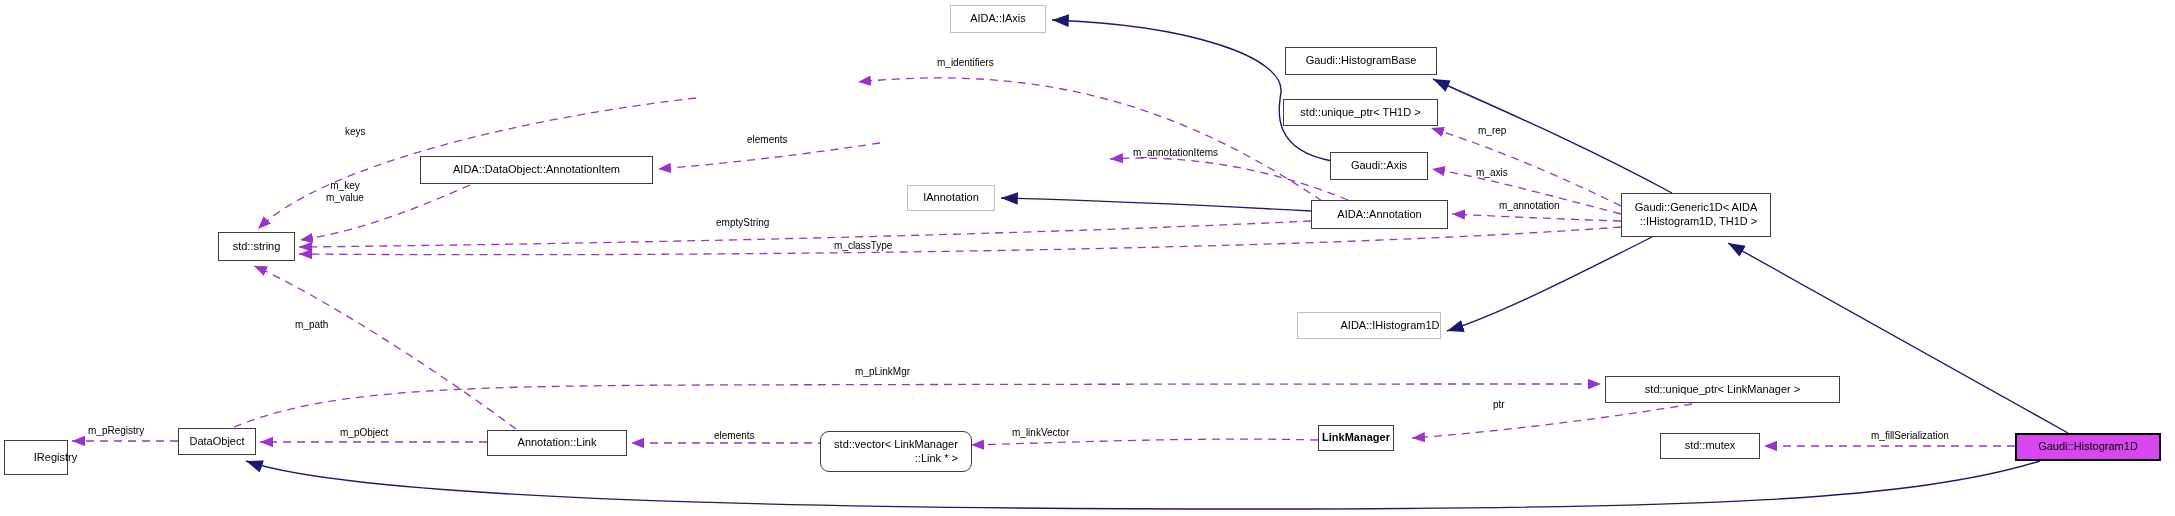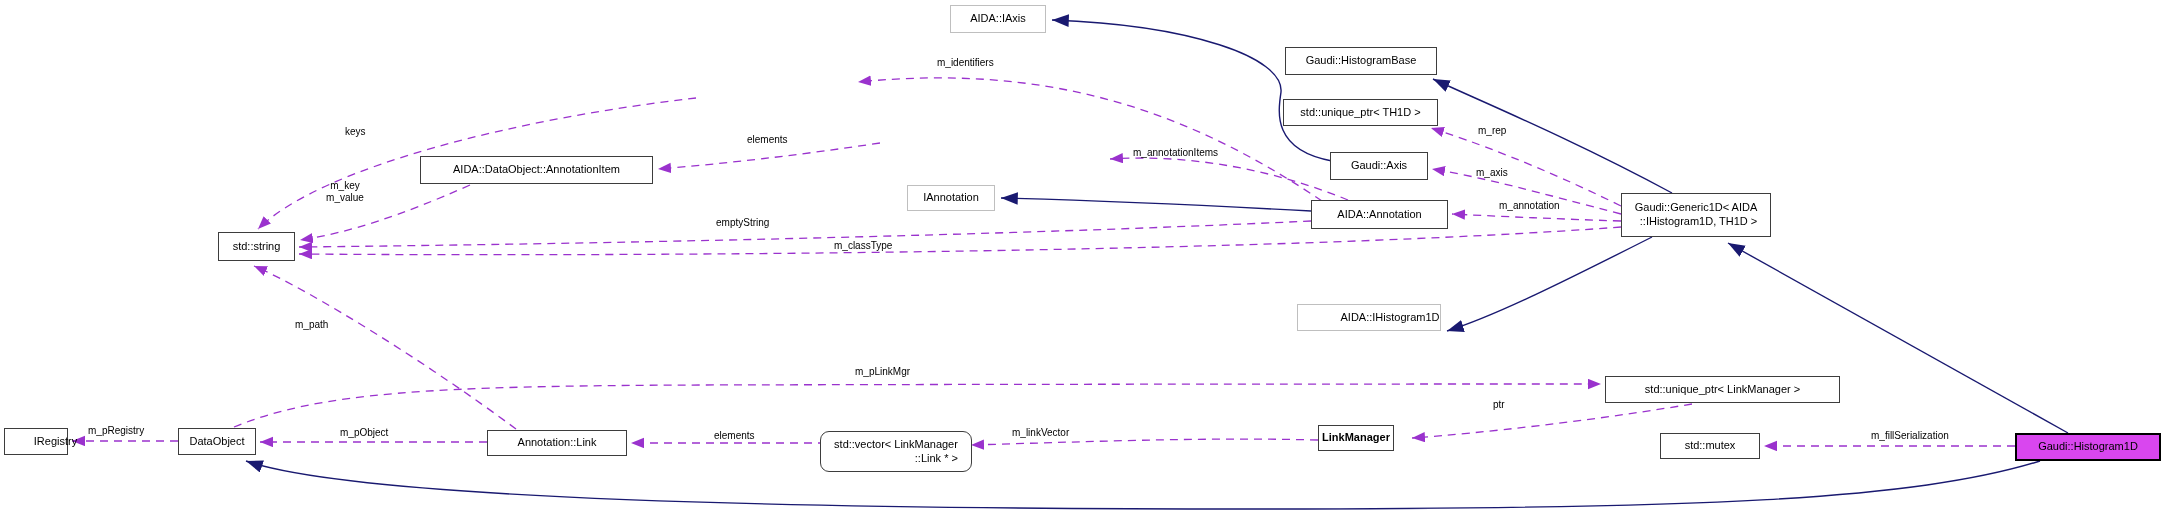--- a/index.html
+++ b/index.html
@@ -71,23 +71,23 @@
   <div class="node ext" style="left:950px;  top:5px;   width:96px;  height:28px;">AIDA::IAxis</div>
   <div class="node" style="left:1285px; top:47px;  width:152px; height:28px;">Gaudi::HistogramBase</div>
   <div class="node" style="left:1283px; top:99px;  width:155px; height:27px;">std::unique_ptr&lt; TH1D &gt;</div>
   <div class="node" style="left:420px;  top:156px; width:233px; height:28px;">AIDA::DataObject::AnnotationItem</div>
   <div class="node ext" style="left:907px;  top:185px; width:88px;  height:26px;">IAnnotation</div>
   <div class="node" style="left:1330px; top:152px; width:98px;  height:28px;">Gaudi::Axis</div>
   <div class="node" style="left:1311px; top:200px; width:137px; height:29px;">AIDA::Annotation</div>
   <div class="node" style="left:1621px; top:193px; width:150px; height:44px;">Gaudi::Generic1D&lt; AIDA
 ::IHistogram1D, TH1D &gt;</div>
   <div class="node" style="left:218px;  top:232px; width:77px;  height:29px;">std::string</div>
-  <div class="node ext" style="left:1297px; top:304px; width:144px; height:27px;padding-left:42px;">AIDA::IHistogram1D</div>
+  <div class="node ext" style="left:1297px; top:312px; width:144px; height:27px;padding-left:42px;">AIDA::IHistogram1D</div>
   <div class="node" style="left:1605px; top:376px; width:235px; height:27px;">std::unique_ptr&lt; LinkManager &gt;</div>
-  <div class="node" style="left:4px;    top:428px; width:64px;  height:27px;padding-left:39px;">IRegistry</div>
+  <div class="node" style="left:4px;    top:440px; width:64px;  height:35px;padding-left:39px;">IRegistry</div>
   <div class="node" style="left:178px;  top:428px; width:78px;  height:27px;">DataObject</div>
   <div class="node" style="left:487px;  top:430px; width:140px; height:26px;">Annotation::Link</div>
   <div class="node" style="left:820px;  top:431px; width:152px; height:41px;border-radius:9px;">std::vector&lt; LinkManager
 ::Link * &gt;</div>
   <div class="node" style="left:1318px; top:425px; width:76px;  height:26px;font-weight:bold;">LinkManager</div>
   <div class="node" style="left:1660px; top:433px; width:100px; height:26px;">std::mutex</div>
   <div class="node focus" style="left:2015px; top:433px; width:146px; height:28px;">Gaudi::Histogram1D</div>
 
   <div class="elabel" style="left:937px;  top:57px;">m_identifiers</div>
   <div class="elabel" style="left:345px;  top:126px;">keys</div>

